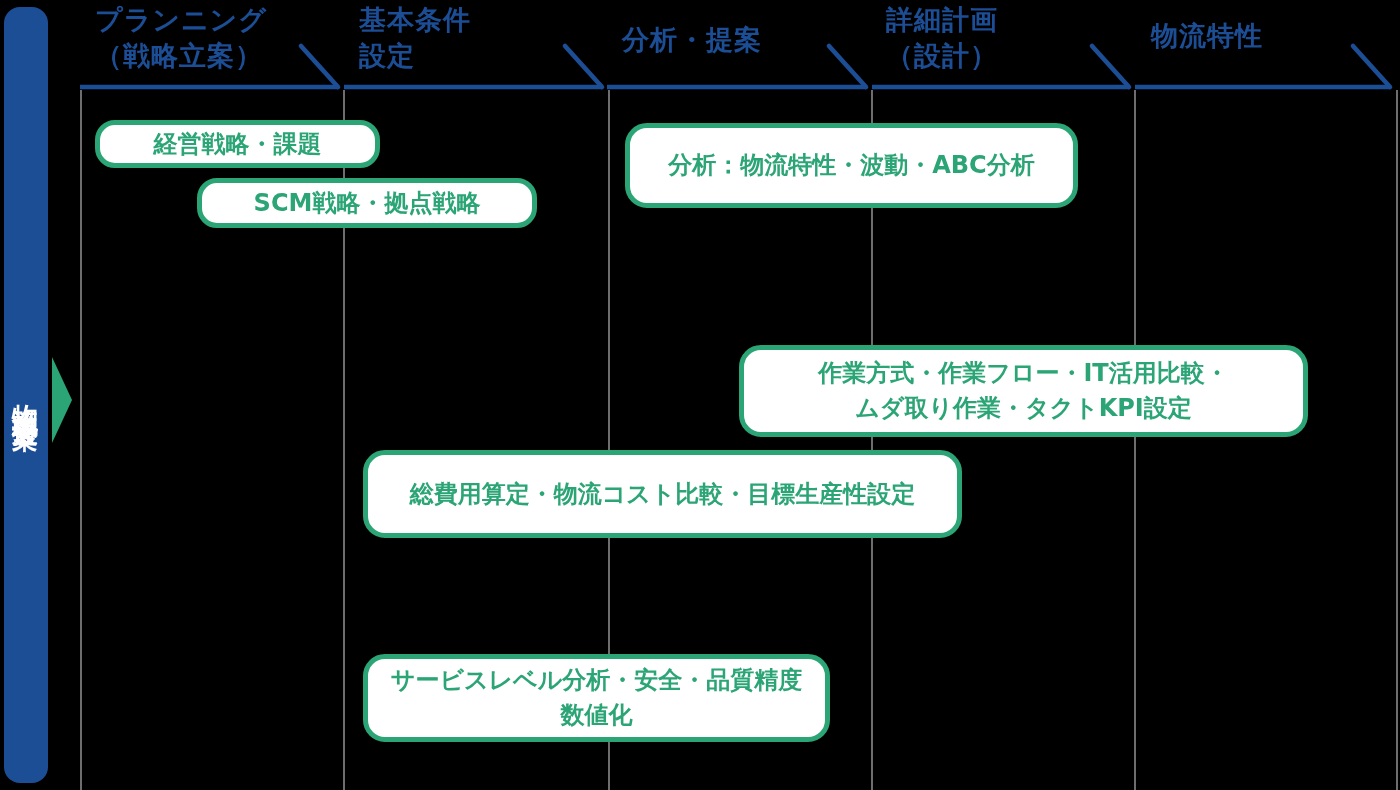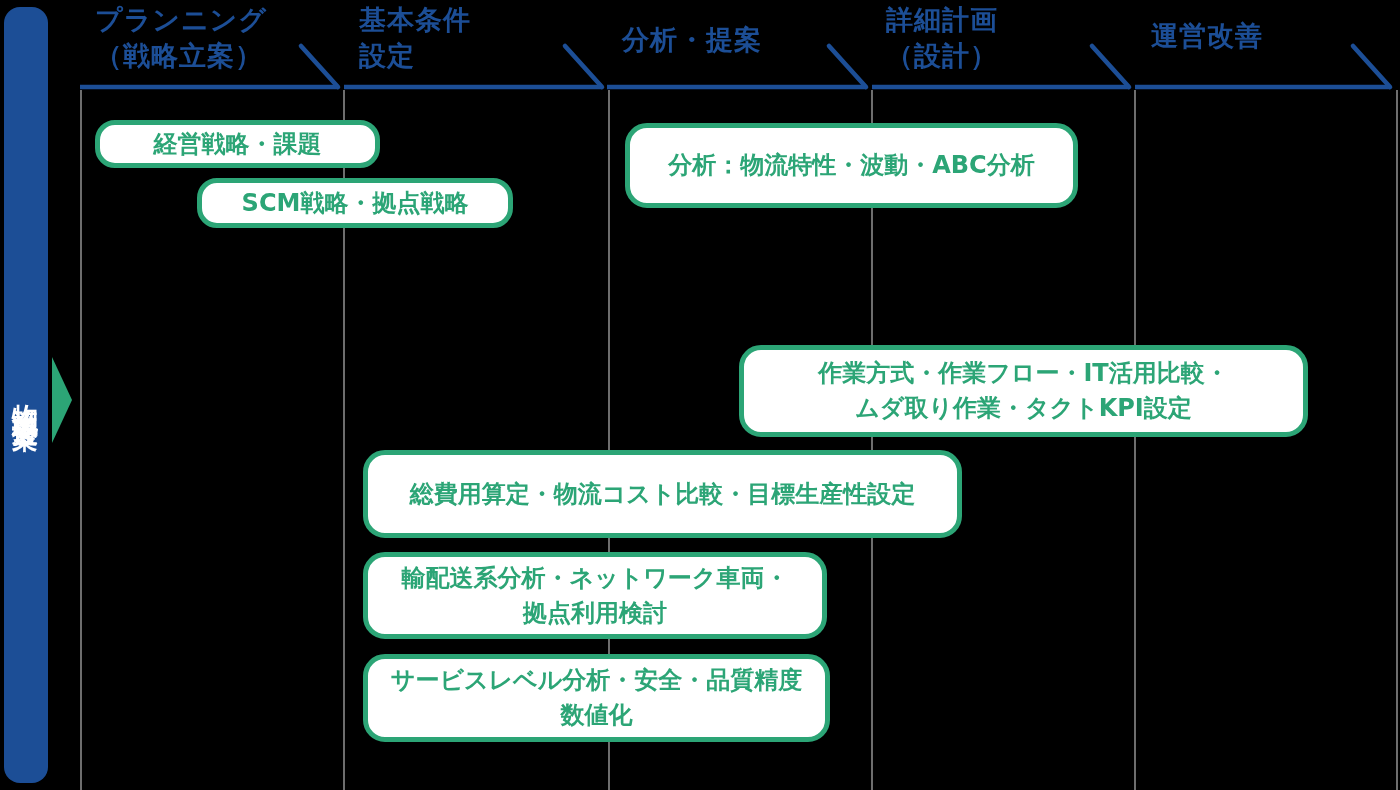--- a/index.html
+++ b/index.html
@@ -106,48 +106,44 @@
 
   <div class="arrow-icon"></div>
 
   <div class="col-header" style="left:359px;top:2px;">基本条件
 設定</div>
   <div class="col-header" style="left:95px;top:2px;">プランニング
 （戦略立案）</div>
   <div class="col-header" style="left:622px;top:22px;">分析・提案</div>
   <div class="col-header" style="left:886px;top:2px;">詳細計画
 （設計）</div>
-  <div class="col-header" style="left:1151px;top:18px;">運営改善</div>
+  <div class="col-header" style="left:1151px;top:18px;">物流特性</div>
 
   <div class="task-box small" style="left:95px;top:120px;width:285px;height:48px;">
     <span>経営戦略・課題</span>
   </div>
 
-  <div class="task-box small" style="left:197px;top:178px;width:316px;height:50px;">
+  <div class="task-box small" style="left:197px;top:178px;width:340px;height:50px;">
     <span>SCM戦略・拠点戦略</span>
   </div>
 
 
   <div class="task-box" style="left:625px;top:123px;width:453px;height:85px;">
     <span>分析：物流特性・波動・ABC分析</span>
   </div>
 
   <div class="task-box" style="left:718px;top:345px;width:569px;height:92px;margin-left:21px;">
     <span>作業方式・作業フロー・IT活用比較・
 ムダ取り作業・タクトKPI設定</span>
   </div>
 
   <div class="task-box" style="left:363px;top:450px;width:599px;height:88px;">
     <span>総費用算定・物流コスト比較・目標生産性設定</span>
   </div>
 
-  <div class="task-box" style="left:363px;top:552px;width:464px;height:87px;">
-    <span>輸配送系分析・ネットワーク車両・
-拠点利用検討</span>
-  </div>
 
   <div class="task-box" style="left:363px;top:654px;width:467px;height:88px;text-align:center;">
     <span>サービスレベル分析・安全・品質精度
 数値化</span>
   </div>
 
 
 </div>
 
 </body></html>

